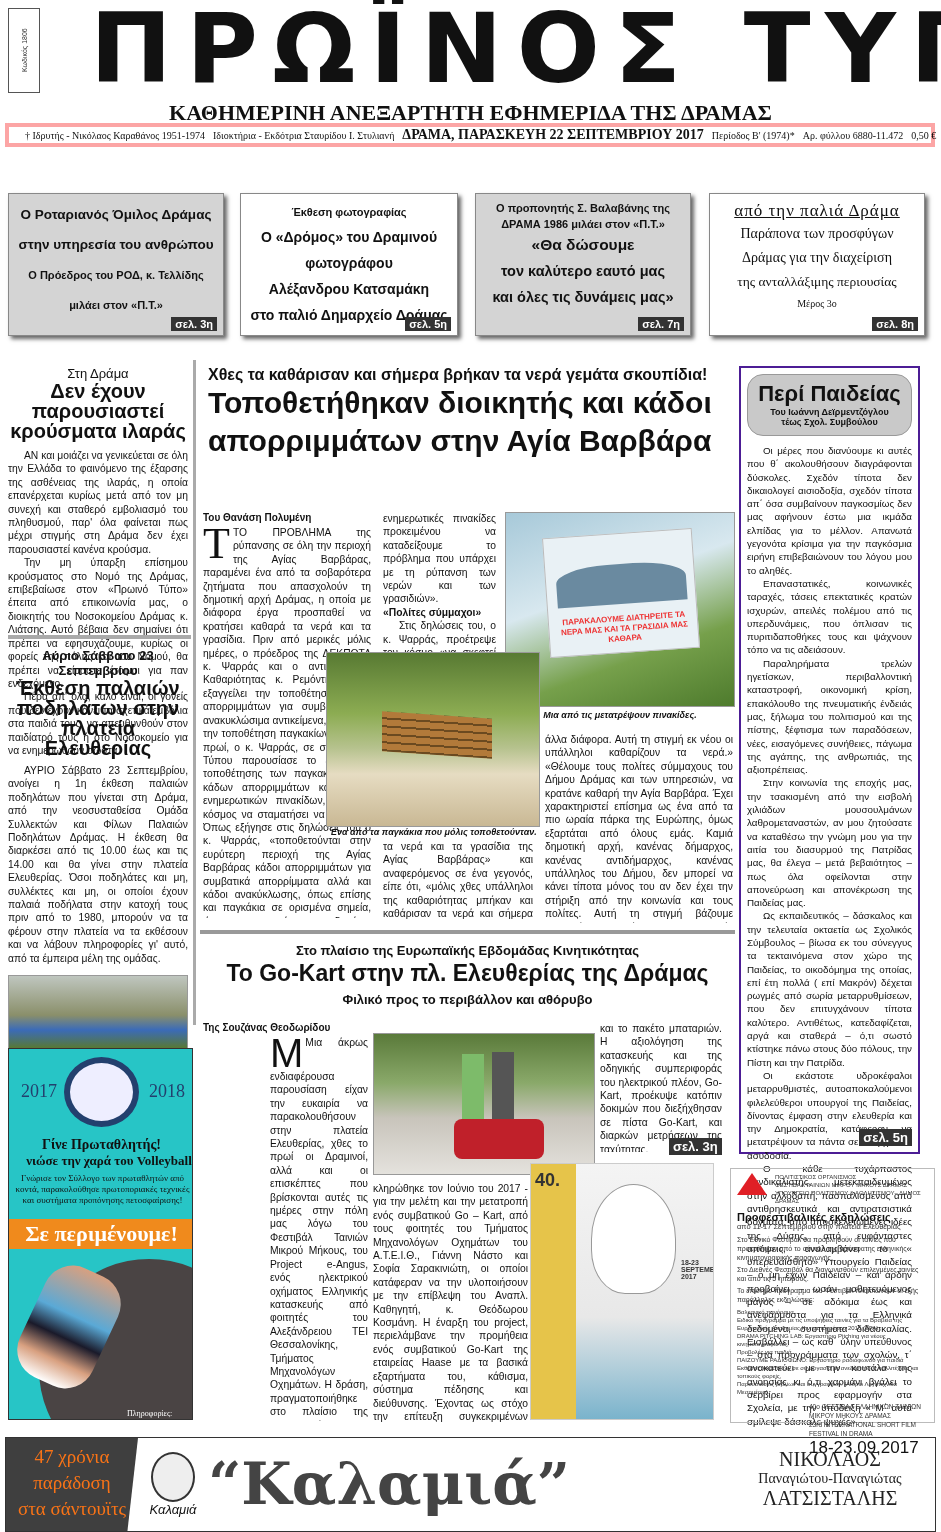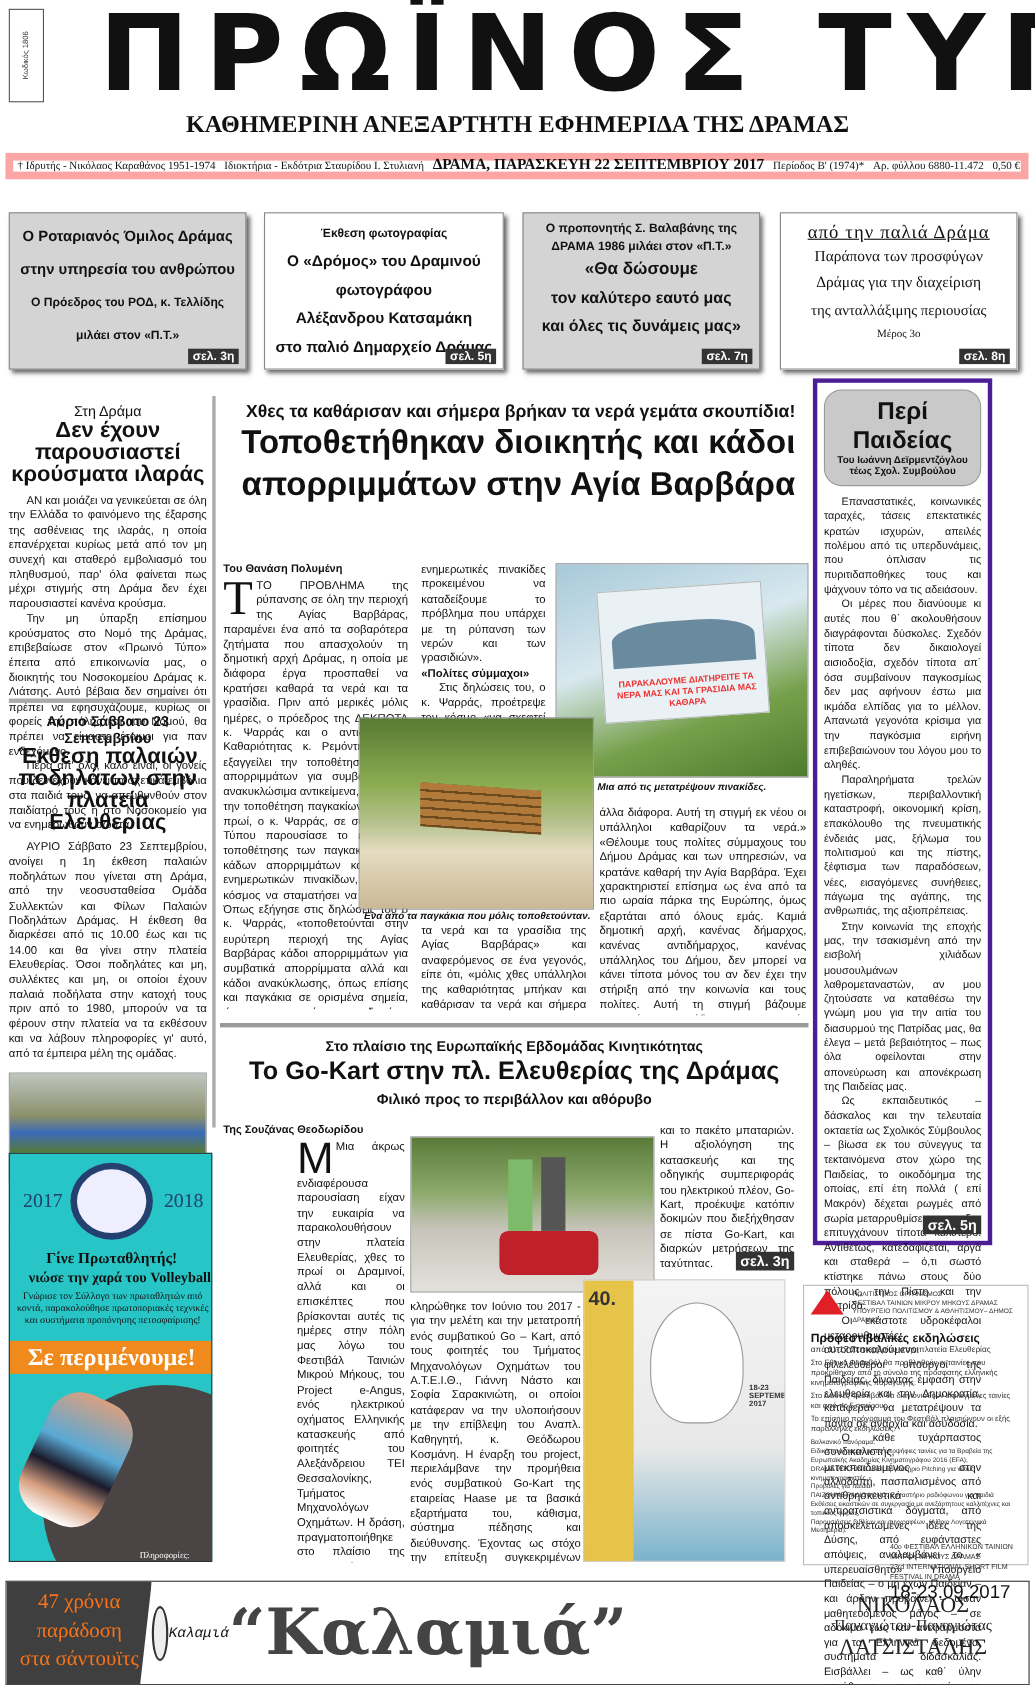--- a/index.html
+++ b/index.html
@@ -1,21 +1,21 @@
 <!DOCTYPE html>
 <html><head>
 <meta charset="utf-8">
 <style>
 *{box-sizing:border-box;margin:0;padding:0}
 body{width:941px;height:1532px;background:#fff;font-family:"Liberation Sans",sans-serif;color:#111;position:relative;overflow:hidden}
 .abs{position:absolute}
 .stamp{left:8px;top:8px;width:32px;height:85px;border:1px solid #555;font-size:7px;writing-mode:vertical-rl;transform:rotate(180deg);display:flex;align-items:center;justify-content:center;color:#333}
 .title{left:90px;top:2px;width:850px;height:95px;font-family:"DejaVu Sans",sans-serif;font-weight:900;font-size:96px;letter-spacing:14px;line-height:95px;white-space:nowrap;transform:scaleX(1.02);transform-origin:left}
 .subtitle{left:0;top:100px;width:941px;text-align:center;font-family:"Liberation Serif",serif;font-weight:bold;font-size:22px}
-.infobar{left:5px;top:139px;width:930px;height:24px;border:7px solid #fca5a5;font-family:"Liberation Serif",serif;font-size:10px;display:flex;align-items:center;padding:0 4px;gap:8px;white-space:nowrap}
+.infobar{left:5px;top:123px;width:930px;height:24px;border:4px solid #fca5a5;font-family:"Liberation Serif",serif;font-size:10px;display:flex;align-items:center;padding:0 16px;gap:8px;white-space:nowrap}
 .infobar .date{font-size:14px;font-weight:bold}
 .teaser{top:193px;height:143px;border:1px solid #888;box-shadow:3px 3px 4px #666;text-align:center;padding:6px 6px 0;font-weight:bold}
 .teaser.grey{background:#d4d4d4}
 .teaser .small{font-size:11px;line-height:24px}
 .teaser .big{font-size:14px;line-height:26px}
 .pg{position:absolute;right:6px;bottom:4px;background:#333;color:#fff;font-size:11px;font-weight:bold;padding:1px 4px}
 .serif{font-family:"Liberation Serif",serif;font-weight:normal}
 .col{font-size:10.3px;line-height:13.4px;text-align:justify}
 .col p{text-indent:16px}
 .hdr-small{font-size:13px;font-weight:bold;text-align:center}
@@ -87,21 +87,21 @@
   <div class="col">
       <p>ΑΥΡΙΟ Σάββατο 23 Σεπτεμβρίου, ανοίγει η 1η έκθεση παλαιών ποδηλάτων που γίνεται στη Δράμα, από την νεοσυσταθείσα Ομάδα Συλλεκτών και Φίλων Παλαιών Ποδηλάτων Δράμας. Η έκθεση θα διαρκέσει από τις 10.00 έως και τις 14.00 και θα γίνει στην πλατεία Ελευθερίας. Όσοι ποδηλάτες και μη, συλλέκτες και μη, οι οποίοι έχουν παλαιά ποδήλατα στην κατοχή τους πριν από το 1980, μπορούν να τα φέρουν στην πλατεία να τα εκθέσουν και να λάβουν πληροφορίες γι' αυτό, από τα έμπειρα μέλη της ομάδας.</p>
     </div>
   <div class="photo" style="height:100px;margin:10px 0;background:linear-gradient(180deg,#bfc6bf 0%,#8a8f6a 40%,#3b6bb8 55%,#5a7a2a 75%,#6d8a3a 100%)"></div>
   <div class="col">
     <p>Πρόκειται για ποδήλατα που «κουβαλούν» τεράστια ιστορία, έχουν το δικό τους σχεδιασμό και λειτούργησαν και για επαγγελματικές εργασίες-υπηρεσίες.</p>
     <p>Μελλοντικά θα γίνουν ποδηλατοβόλτες στη Δράμα, εκθέσεις παλαιών ποδηλάτων και θα οργανωθούν διάφορες άλλες δραστηριότητες.</p>
   </div>
 </div>
 
-<div class="abs" style="left:188px;top:366px;width:535px;text-align:right">
+<div class="abs" style="left:208px;top:366px;width:535px;text-align:left">
   <div style="font-size:16px;font-weight:bold">Χθες τα καθάρισαν και σήμερα βρήκαν τα νερά γεμάτα σκουπίδια!</div>
   <div style="font-size:30px;font-weight:bold;line-height:38px">Τοποθετήθηκαν διοικητής και κάδοι απορριμμάτων στην Αγία Βαρβάρα</div>
 </div>
 <div class="abs" style="left:203px;top:512px;width:170px;font-size:10px;font-weight:bold">Του Θανάση Πολυμένη</div>
 <div class="abs col" style="left:203px;top:526px;width:168px;height:392px;overflow:hidden">
   <span style="float:left;font-size:44px;line-height:36px;margin-right:3px;font-family:'Liberation Serif',serif">Τ</span><span>ΤΟ ΠΡΟΒΛΗΜΑ της ρύπανσης σε όλη την περιοχή της Αγίας Βαρβάρας, παραμένει ένα από τα σοβαρότερα ζητήματα που απασχολούν τη δημοτική αρχή Δράμας, η οποία με διάφορα έργα προσπαθεί να κρατήσει καθαρά τα νερά και τα γρασίδια. Πριν από μερικές μόλις ημέρες, ο πρόεδρος της ΔΕΚΠΟΤΑ κ. Ψαρράς και ο αντιδήμαρχος Καθαριότητας κ. Ρεμόντης, είχαν εξαγγείλει την τοποθέτηση κάδων απορριμμάτων για συμβατικά και ανακυκλώσιμα αντικείμενα, όπως και την τοποθέτηση παγκακίων. Χθες το πρωί, ο κ. Ψαρράς, σε συνέντευξη Τύπου παρουσίασε το έργο της τοποθέτησης των παγκακίων, των κάδων απορριμμάτων καθώς και ενημερωτικών πινακίδων, ώστε ο κόσμος να σταματήσει να ρυπαίνει. Όπως εξήγησε στις δηλώσεις του ο κ. Ψαρράς, «τοποθετούνται στην ευρύτερη περιοχή της Αγίας Βαρβάρας κάδοι απορριμμάτων για συμβατικά απορρίμματα αλλά και κάδοι ανακύκλωσης, όπως επίσης και παγκάκια σε ορισμένα σημεία, ώστε να μπορούν οι συνδημότες μας να ξεκουράζονται κατά τη βόλτα τους. Τοποθετούνται επίσης</span>
 </div>
 <div class="abs col" style="left:383px;top:512px;width:113px">
   <div>ενημερωτικές πινακίδες προκειμένου να καταδείξουμε το πρόβλημα που υπάρχει με τη ρύπανση των νερών και των γρασιδιών».</div>
   <div style="font-weight:bold">«Πολίτες σύμμαχοι»</div>
@@ -114,29 +114,29 @@
   </div>
 </div>
 <div class="abs caption" style="left:505px;top:710px;width:230px">Μια από τις μετατρέψουν πινακίδες.</div>
 <div class="abs photo" style="left:326px;top:652px;width:214px;height:175px;background:linear-gradient(180deg,#587a33,#8cac52 35%,#b6c28e 55%,#e6dcc2 70%,#c9b894)">
   <div style="position:absolute;left:55px;top:62px;width:110px;height:40px;background:repeating-linear-gradient(180deg,#b27a3a 0 6px,#6b4a20 6px 8px);transform:skewY(4deg)"></div>
 </div>
 <div class="abs caption" style="left:326px;top:827px;width:214px">Ένα από τα παγκάκια που μόλις τοποθετούνταν.</div>
 <div class="abs col" style="left:383px;top:840px;width:150px;height:80px;overflow:hidden">τα νερά και τα γρασίδια της Αγίας Βαρβάρας» και αναφερόμενος σε ένα γεγονός, είπε ότι, «μόλις χθες υπάλληλοι της καθαριότητας μπήκαν και καθάρισαν τα νερά και σήμερα το πρωί βρήκαμε και πάλι σπασμένα γυάλινα μπουκάλια, κουτιά από μπύρες, πλαστικά μπουκάλια και</div>
 <div class="abs col" style="left:545px;top:733px;width:188px;height:190px;overflow:hidden">άλλα διάφορα. Αυτή τη στιγμή εκ νέου οι υπάλληλοι καθαρίζουν τα νερά.» «Θέλουμε τους πολίτες σύμμαχους του Δήμου Δράμας και των υπηρεσιών, να κρατάνε καθαρή την Αγία Βαρβάρα. Έχει χαρακτηριστεί επίσημα ως ένα από τα πιο ωραία πάρκα της Ευρώπης, όμως εξαρτάται από όλους εμάς. Καμιά δημοτική αρχή, κανένας δήμαρχος, κανένας αντιδήμαρχος, κανένας υπάλληλος του Δήμου, δεν μπορεί να κάνει τίποτα μόνος του αν δεν έχει την στήριξη από την κοινωνία και τους πολίτες. Αυτή τη στιγμή βάζουμε περισσότερους κάδους, ενημερωτικές πινακίδες και σε λίγες μέρες θα έχουμε κι άλλα μικρότερα καλαθάκια.»</div>
 
-<div class="abs" style="left:739px;top:344px;width:163px;height:788px;border:4px solid #4c1d95">
+<div class="abs" style="left:739px;top:366px;width:181px;height:788px;border:2px solid #4c1d95">
   <div style="margin:6px 6px 0;background:#c9c9c9;border:1px solid #999;border-radius:16px;text-align:center;padding:6px 4px 8px">
     <div style="font-size:22px;font-weight:bold;line-height:26px">Περί Παιδείας</div>
     <div style="font-size:9px;font-weight:bold">Του Ιωάννη Δεϊρμεντζόγλου</div>
     <div style="font-size:9px;font-weight:bold">τέως Σχολ. Συμβούλου</div>
   </div>
   <div class="col" style="padding:8px 6px 0;font-size:9.8px;line-height:13.3px">
+    <p>Οι μέρες που διανύουμε κι αυτές που θ΄ ακολουθήσουν διαγράφονται δύσκολες. Σχεδόν τίποτα δεν δικαιολογεί αισιοδοξία, σχεδόν τίποτα απ΄ όσα συμβαίνουν παγκοσμίως δεν μας αφήνουν έστω μια ικμάδα ελπίδας για το μέλλον. Απανωτά γεγονότα κρίσιμα για την παγκόσμια ειρήνη επιβεβαιώνουν του λόγου μου το αληθές.</p>
     <p>Επαναστατικές, κοινωνικές ταραχές, τάσεις επεκτατικές κρατών ισχυρών, απειλές πολέμου από τις υπερδυνάμεις, που όπλισαν τις πυριτιδαποθήκες τους και ψάχνουν τόπο να τις αδειάσουν.</p>
-    <p>Οι μέρες που διανύουμε κι αυτές που θ΄ ακολουθήσουν διαγράφονται δύσκολες. Σχεδόν τίποτα δεν δικαιολογεί αισιοδοξία, σχεδόν τίποτα απ΄ όσα συμβαίνουν παγκοσμίως δεν μας αφήνουν έστω μια ικμάδα ελπίδας για το μέλλον. Απανωτά γεγονότα κρίσιμα για την παγκόσμια ειρήνη επιβεβαιώνουν του λόγου μου το αληθές.</p>
     <p>Παραληρήματα τρελών ηγετίσκων, περιβαλλοντική καταστροφή, οικονομική κρίση, επακόλουθο της πνευματικής ένδειάς μας, ξήλωμα του πολιτισμού και της πίστης, ξέφτισμα των παραδόσεων, νέες, εισαγόμενες συνήθειες, πάγωμα της αγάπης, της ανθρωπιάς, της αξιοπρέπειας.</p>
     <p>Στην κοινωνία της εποχής μας, την τσακισμένη από την εισβολή χιλιάδων μουσουλμάνων λαθρομεταναστών, αν μου ζητούσατε να καταθέσω την γνώμη μου για την αιτία του διασυρμού της Πατρίδας μας, θα έλεγα – μετά βεβαιότητος – πως όλα οφείλονται στην απονεύρωση και απονέκρωση της Παιδείας μας.</p>
     <p>Ως εκπαιδευτικός – δάσκαλος και την τελευταία οκταετία ως Σχολικός Σύμβουλος – βίωσα εκ του σύνεγγυς τα τεκταινόμενα στον χώρο της Παιδείας, το οικοδόμημα της οποίας, επί έτη πολλά ( επί Μακρόν) δέχεται ρωγμές από σωρία μεταρρυθμίσεων, που δεν επιτυγχάνουν τίποτα καλύτερο. Αντιθέτως, κατεδαφίζεται, αργά και σταθερά – ό,τι σωστό κτίστηκε πάνω στους δύο πόλους, την Πίστη και την Πατρίδα.</p>
     <p>Οι εκάστοτε υδροκέφαλοι μεταρρυθμιστές, αυτοαποκαλούμενοι φιλελεύθεροι υπουργοί της Παιδείας, δίνοντας έμφαση στην ελευθερία και την Δημοκρατία, κατάφεραν να μετατρέψουν τα πάντα σε αναρχία και ασυδοσία.</p>
     <p>Ο κάθε τυχάρπαστος συνδικαλιστής, μετεκπαιδευμένος στην αλλοδαπή, πασπαλισμένος από αντιθρησκευτικά και αντιρατσιστικά δόγματα, από αποσκελετωμένες ιδέες της Δύσης, από ευφάνταστες απόψεις, αναλαμβάνει το « υπερευαίσθητο» Υπουργείο Παιδείας – ο μη έχων Παιδείαν – και άρδην προβαίνει – ωσάν μαθητευόμενος μάγος – σε αδόκιμα έως και ανεφάρμοστα για τα Ελληνικά δεδομένα, συστήματα διδασκαλίας. Εισβάλλει – ως καθ΄ ύλην υπεύθυνος – στα προγράμματα των σχολών, τ΄ ανακατεύει με την κουτάλα της ανοησίας κι ό,τι χαρμάνι βγάλει το σερβίρει προς εφαρμογήν στα Σχολεία, με την υπόδειξη « Μ΄ αυτά σμίλεψε δάσκαλε ψυχές».</p>
   </div>
   <span class="pg" style="bottom:6px;font-size:13px">σελ. 5η</span>
 </div>
 
 <div class="abs" style="left:200px;top:930px;width:535px;height:4px;background:#999"></div>
@@ -207,21 +207,21 @@
   </div>
   <div style="margin-left:72px;font-size:17px;line-height:20px;color:#111">18-23.09.2017</div>
 </div>
 
 <div class="abs" style="left:5px;top:1437px;width:931px;height:95px;border:1px solid #333;display:flex;overflow:hidden">
   <div style="width:118px;background:#3f3f3f;color:#f97316;text-align:center;font-family:'Liberation Serif',serif;font-size:19px;line-height:26px;padding-top:6px;clip-path:polygon(0 0,100% 0,92% 100%,0 100%);width:132px">
     <div>47 χρόνια</div>
     <div>παράδοση</div>
     <div>στα σάντουϊτς</div>
   </div>
-  <div style="width:70px;display:flex;flex-direction:row;align-items:center;justify-content:center;font-family:Liberation Mono, monospace;font-style:italic;font-size:13px">
+  <div style="width:70px;display:flex;flex-direction:column;align-items:center;justify-content:center;font-family:Liberation Sans, sans-serif;font-style:italic;font-size:13px">
     <div style="width:44px;height:50px;border-radius:50%;border:2px solid #333;background:#eee"></div>
     <div>Καλαμιά</div>
   </div>
   <div style="flex:1;font-family:'DejaVu Serif',serif;font-weight:bold;font-size:58px;line-height:92px;color:#444">“Καλαμιά”</div>
   <div style="width:210px;text-align:center;font-family:'Liberation Serif',serif;color:#222;padding-top:10px">
     <div style="font-size:20px">ΝΙΚΟΛΑΟΣ</div>
     <div style="font-size:14px">Παναγιώτου-Παναγιώτας</div>
     <div style="font-size:20px">ΛΑΤΣΙΣΤΑΛΗΣ</div>
   </div>
 </div>

